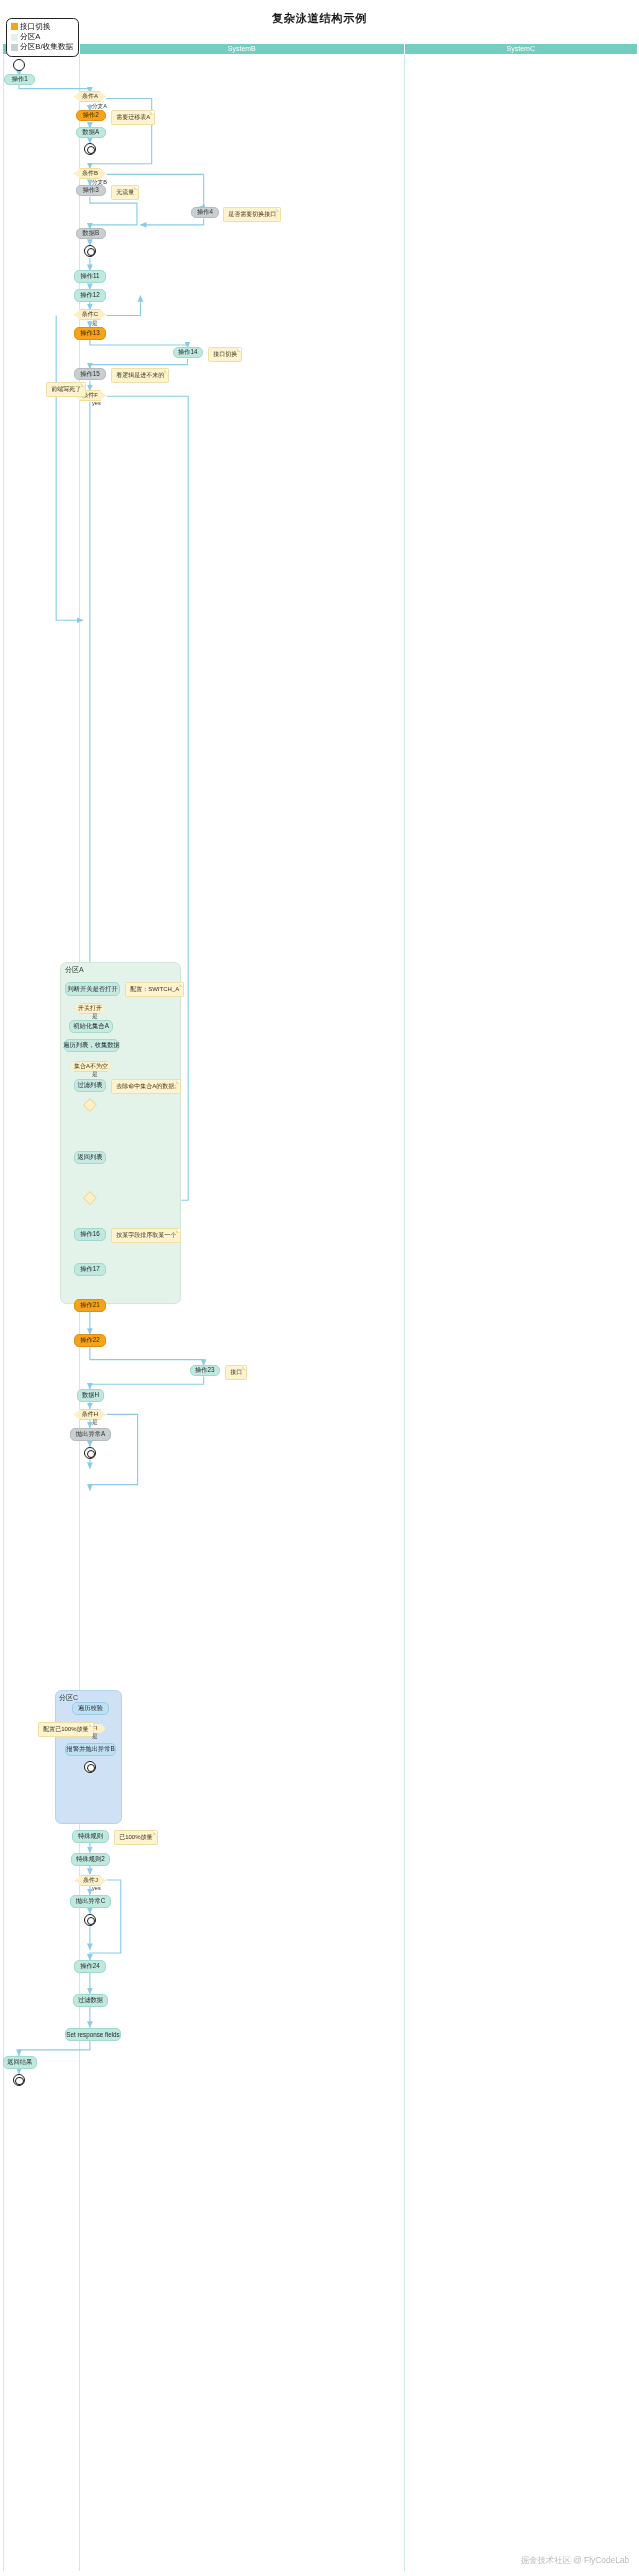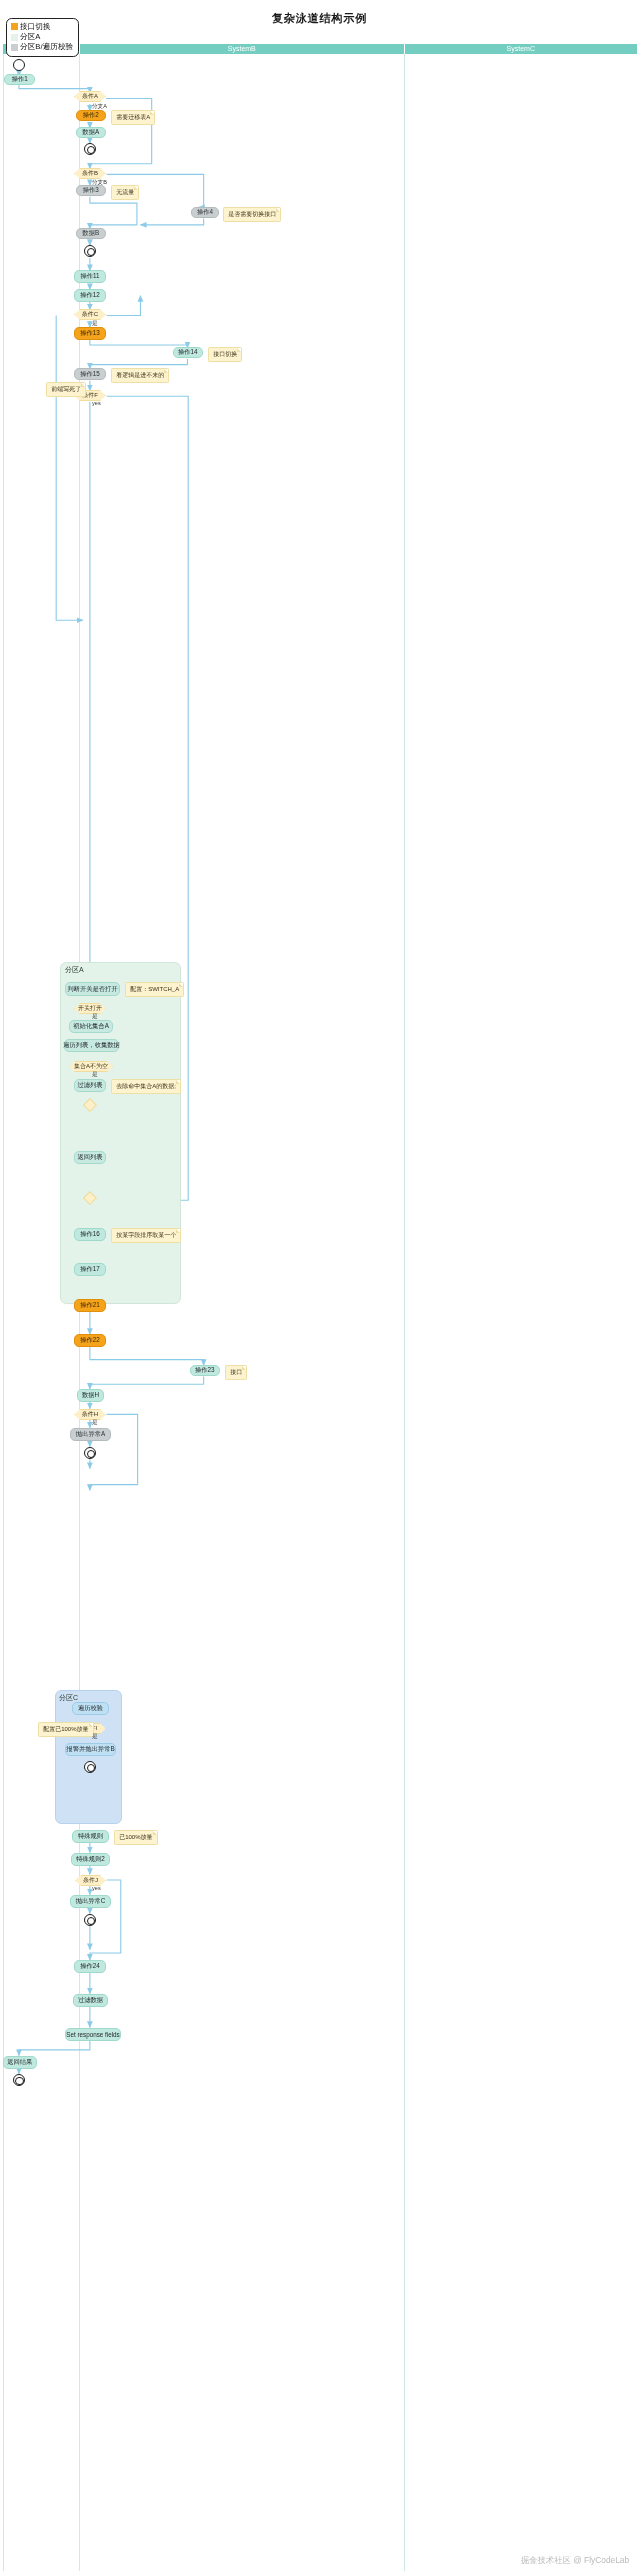--- a/index.html
+++ b/index.html
@@ -116,21 +116,21 @@
   <div class="lg-row">
     <span class="lg-sw" style="background:#f6a31c;"></span>
     <span>接口切换</span>
   </div>
   <div class="lg-row">
     <span class="lg-sw" style="background:#e4f3ea;"></span>
     <span>分区A</span>
   </div>
   <div class="lg-row">
     <span class="lg-sw" style="background:#c9cfd0;"></span>
-    <span>分区B/遍历校验</span>
+    <span>分区B/收集数据</span>
   </div>
 </div>
 
 <div id="lanes">
   <div class="lane-head" style="left:0;width:77px;">SystemA</div>
   <div class="lane-head" style="left:77px;width:325px;">SystemB</div>
   <div class="lane-head" style="left:402px;width:232px;border-right:none;">SystemC</div>
 
   <div class="lane-body first" style="left:0;width:77px;"></div>
   <div class="lane-body" style="left:77px;width:325px;"></div>

